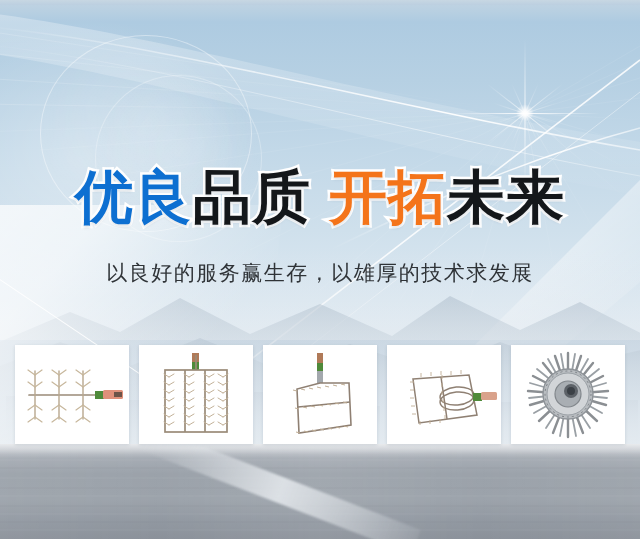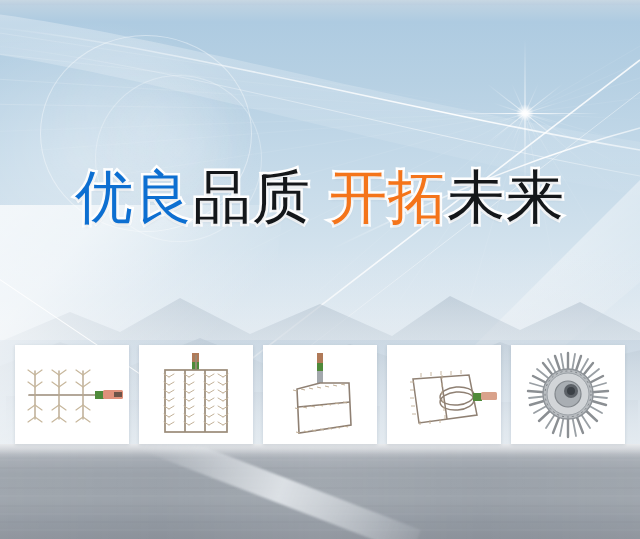--- a/index.html
+++ b/index.html
@@ -157,21 +157,21 @@
     opacity: .55;
   }
 
   
   .headline {
     position: absolute;
     left: 0; top: 165px;
     width: 640px;
     text-align: center;
     font-family: "DejaVu Sans", "Liberation Sans", sans-serif;
-    font-weight: 400;
+    font-weight: 700;
     font-size: 58px;
     line-height: 64px;
     letter-spacing: 1px;
     white-space: nowrap;
     -webkit-text-stroke: 5px #ffffff;
     paint-order: stroke fill;
     text-shadow:
       0 0 2px rgba(255,255,255,.9),
       0 2px 3px rgba(110,130,150,.25);
   }
@@ -393,20 +393,21 @@
       </g>
     </svg>
     <div class="ground-sheen"></div>
     <div class="ground-streak"></div>
   </div>
 
   <div class="headline">
     <span class="hl-blue">优良</span><span class="hl-black">品质</span><span class="gap"></span><span class="hl-orange">开拓</span><span class="hl-black">未来</span>
   </div>
 
+  <div class="subtitle">以良好的服务赢生存，以雄厚的技术求发展</div>
 
   <div class="cards">
 
     <div class="card">
       <svg viewBox="0 0 114 99">
         <g stroke="#9a8b78" stroke-width="1.7" fill="none" stroke-linecap="round">
           <path d="M14 50 H84"></path>
           <g stroke="#b8a78e" stroke-width="1.4">
             <path d="M20 26 V74"></path>
               <path d="M44 26 V74"></path>

